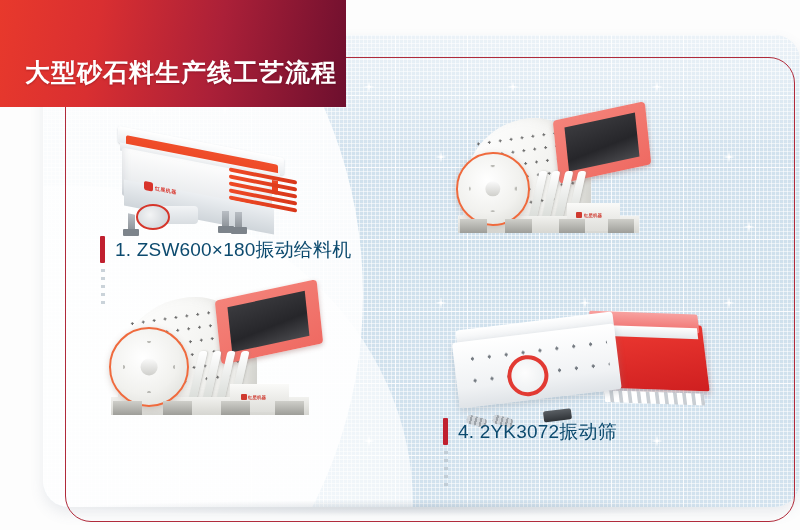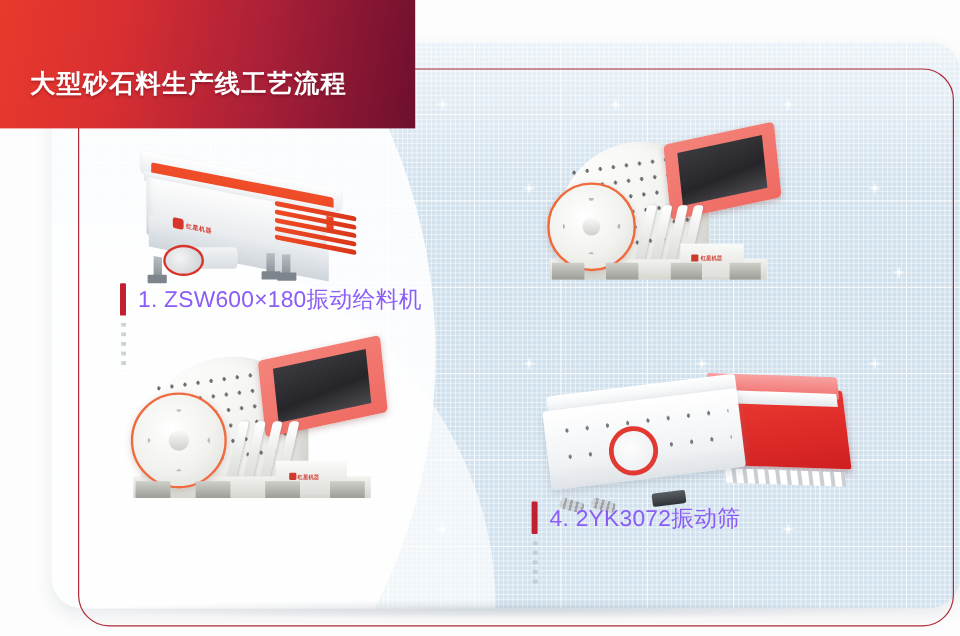--- a/index.html
+++ b/index.html
@@ -78,37 +78,37 @@
     background:linear-gradient(100deg,#e8392c 0%,#d92f31 28%,#ab2038 62%,#6d0f2e 100%);
     z-index:6;
   }
   .banner .t1{
     position:absolute;left:25px;top:16px;
     font-size:30px;font-weight:bold;color:#f6a81f;letter-spacing:1px;
     text-shadow:0 1px 2px rgba(80,0,20,.35);
   }
   .banner .t2{
     position:absolute;left:25px;top:56px;
-    font-size:21px;font-weight:bold;color:#ffffff;letter-spacing:1px;
+    font-size:25px;font-weight:bold;color:#ffffff;letter-spacing:1px;
     text-shadow:0 1px 2px rgba(80,0,20,.35);
   }
 
   
   .label{position:absolute;display:flex;align-items:center;z-index:5;}
   .label .bar{
     width:5px;height:27px;background:#c0202f;border-radius:1px;margin-right:10px;flex:0 0 auto;
     position:relative;
   }
   .label .bar:after{
     content:"";position:absolute;left:0.5px;top:33px;width:4px;height:40px;
     background-image:linear-gradient(to bottom,#b9c4cd 3px,transparent 3px);
     background-size:4px 8px;opacity:.75;
   }
   .label .txt{
-    font-size:19px;color:#8b5cf6;white-space:nowrap;letter-spacing:.2px;
+    font-size:19px;color:#0c4a6e;white-space:nowrap;letter-spacing:.2px;
   }
   #label1{left:100px;top:236px;}
   #label2{left:100px;top:418px;}
   #label3{left:448px;top:236px;}
   #label4{left:443px;top:418px;}
 
   
   .fig{position:absolute;z-index:4;}
 
   

